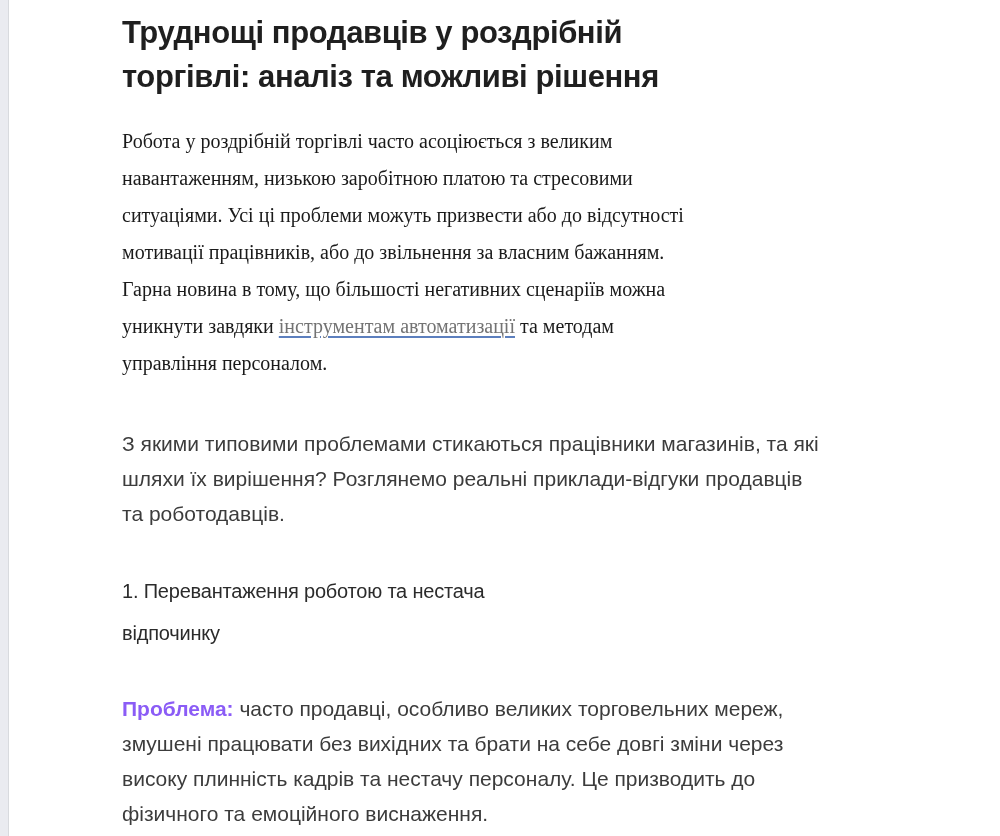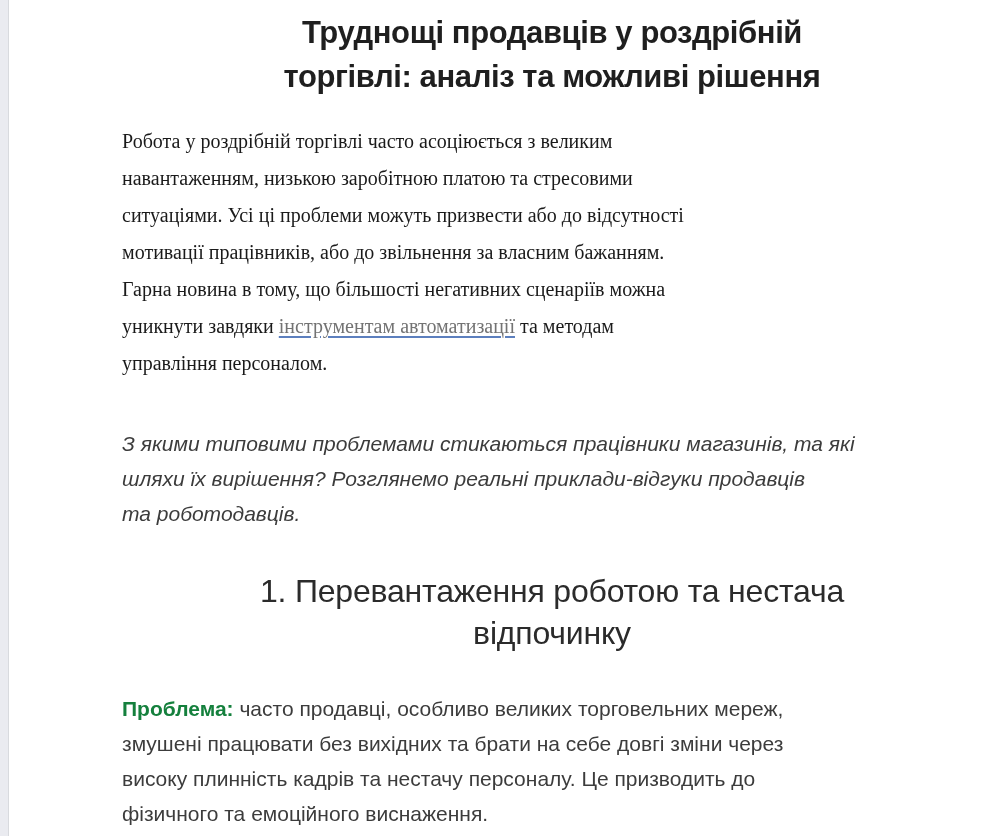--- a/index.html
+++ b/index.html
@@ -26,56 +26,54 @@
     font-family: "Liberation Sans", "DejaVu Sans", sans-serif;
   }
   h1.title {
     margin: 11px 0 24px 0;
     font-size: 31px;
     line-height: 44px;
     font-weight: 700;
     letter-spacing: -0.4px;
     color: #1f1f1f;
     white-space: pre-line;
-    text-align: center;
   }
   p.serif {
     margin: 0 0 44px 0;
     font-family: "Liberation Serif", "DejaVu Serif", serif;
     font-size: 20px;
     line-height: 37px;
     color: #1a1a1a;
     white-space: pre-line;
   }
   p.serif a.inline-link {
     text-decoration: underline;
     text-decoration-color: #5c7fbe;
     text-underline-offset: 3px;
   }
   p.sans {
     font-size: 21px;
     line-height: 35px;
     color: #3c3c3c;
     white-space: pre-line;
   }
-  p.lead { margin: 0 0 39px 0; font-style: italic; }
+  p.lead { margin: 0 0 39px 0; }
   h2.section-heading {
     margin: 0 0 37px 0;
-    font-size: 32px;
+    font-size: 20px;
     line-height: 42px;
     font-weight: 400;
     letter-spacing: -0.2px;
     color: #2b2b2b;
     white-space: pre-line;
-    text-align: center;
   }
   p.problem { margin: 0; }
   p.problem strong {
     font-weight: 700;
-    color: #15803d;
+    color: #8b5cf6;
   }
 </style>
 </head>
 <body>
 
 <div class="left-rail" style="background: rgb(234, 235, 240); border-right-color: rgb(216, 218, 222);"></div>
 
 <main class="content">
 
   <h1 class="title">Труднощі продавців у роздрібній

